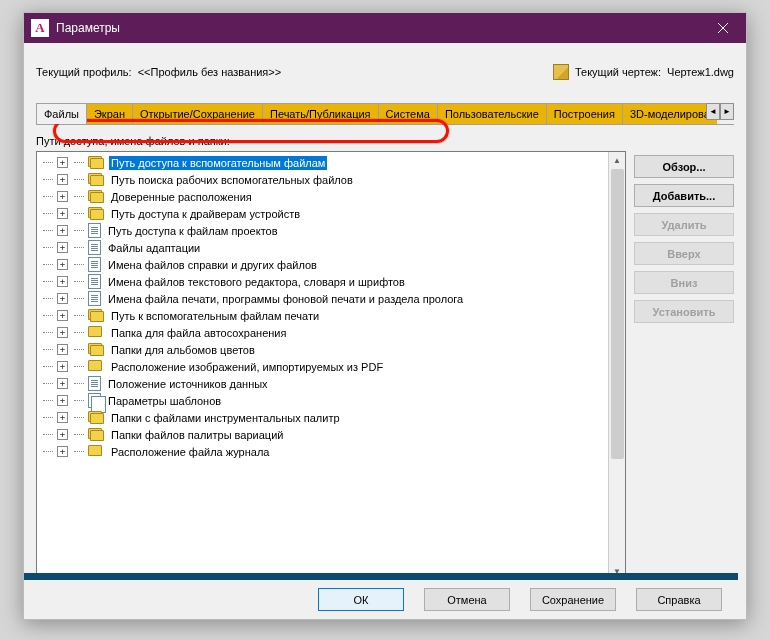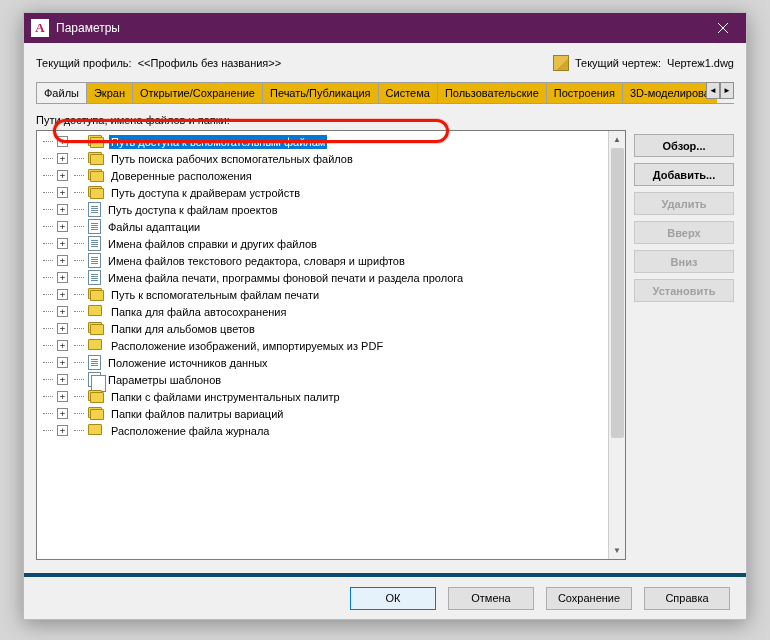--- a/index.html
+++ b/index.html
@@ -4,27 +4,27 @@
 <style>
   * { box-sizing: border-box; font-family: "Segoe UI", Tahoma, sans-serif; }
   body { margin: 0; background: #d6d6d6; width: 770px; height: 640px; overflow: hidden; }
   .shadow { position: absolute; left: 23px; top: 12px; width: 724px; height: 608px; background: #f0f0f0; border: 1px solid #bbb; box-shadow: 0 4px 20px rgba(0,0,0,0.35); }
   .titlebar { height: 30px; background: #5e1c59; display: flex; align-items: center; color: #fff; font-size: 12px; }
   .appicon { width: 18px; height: 18px; background: #fff; margin: 0 7px; display: flex; align-items: center; justify-content: center; }
   .appicon span { color: #c2185b; font-weight: bold; font-size: 13px; font-family: Georgia, serif; }
   .title-text { flex: 1; }
   .close-btn { width: 46px; height: 30px; display: flex; align-items: center; justify-content: center; cursor: pointer; }
   .close-btn svg { stroke: #fff; stroke-width: 1; }
-  .content { padding: 8px 12px 0 12px; }
+  .content { padding: 17px 12px 0 12px; }
   .profile-row { display: flex; align-items: center; font-size: 11px; height: 24px; gap: 6px; }
   .profile-row .lbl { color: #000; }
   .profile-row .val { color: #000; }
   .profile-row .spacer { flex: 1; }
   .dwg-icon { width: 16px; height: 16px; background: linear-gradient(135deg, #e6c04a 60%, #d4a628 60%); border: 1px solid #998024; position: relative; }
-  .tabstrip { display: flex; border-bottom: 1px solid #a0a0a0; margin-top: 7px; height: 22px; align-items: flex-end; position: relative; }
+  .tabstrip { display: flex; border-bottom: 1px solid #a0a0a0; margin-top: 19px; height: 22px; align-items: flex-end; position: relative; }
   .tab { font-size: 11px; padding: 3px 7px 3px 7px; border: 1px solid #a0a0a0; border-bottom: none; background: #eab308; margin-right: -1px; cursor: pointer; white-space: nowrap; position: relative; top: 1px; line-height: 14px; }
   .tab.active { background: #f0f0f0; z-index: 2; border-bottom: 1px solid #f0f0f0; }
   .tab-scroll { display: flex; position: absolute; right: 0; top: 0; }
   .tab-scroll div { width: 14px; height: 17px; border: 1px solid #8e8e8e; background: #e1e1e1; font-size: 8px; display: flex; align-items: center; justify-content: center; cursor: pointer; }
   .body-area { margin-top: 10px; display: flex; gap: 8px; }
   .left-col { flex: 1; }
   .section-label { font-size: 11px; margin-bottom: 4px; }
   .tree-wrap { border: 1px solid #7a7a7a; background: #fff; height: 430px; display: flex; overflow: hidden; }
   .tree { flex: 1; padding: 2px 0; overflow: hidden; }
   .tree-row { display: flex; align-items: center; height: 17px; font-size: 11px; padding-left: 6px; gap: 2px; cursor: pointer; white-space: nowrap; }
@@ -38,21 +38,21 @@
   .doc-icon::before { content:""; position:absolute; left:2px; top:3px; width:7px; height:1px; background:#6b8aa3; box-shadow:0 2px #6b8aa3, 0 4px #6b8aa3, 0 6px #6b8aa3; }
   .row-label { padding: 1px 2px; }
   .row-label.sel { background: #0078d7; color: #fff; }
   .vscroll { width: 17px; background: #f0f0f0; border-left: 1px solid #cdcdcd; display: flex; flex-direction: column; }
   .vscroll .btn { height: 17px; background: #f0f0f0; display: flex; align-items: center; justify-content: center; color:#606060; font-size:8px; }
   .vscroll .track { flex: 1; background: #f0f0f0; position: relative; }
   .vscroll .thumb { position: absolute; left: 2px; top: 0; width: 13px; height: 290px; background: #cdcdcd; border-radius: 2px; }
   .right-col { width: 100px; display: flex; flex-direction: column; gap: 6px; padding-top: 20px; }
   .wbtn { height: 23px; border: 1px solid #adadad; background: #e1e1e1; font-size: 11px; cursor: pointer; display:flex; align-items:center; justify-content:center;font-weight:bold; }
   .wbtn.disabled { color: #a0a0a0; border-color: #c8c8c8; cursor: default; }
-  .bottom-bar { position: absolute; bottom: 0; left: 0; right: 0; height: 46px; border-top: 4px solid #0c4a6e; background: #f0f0f0; display: flex; align-items: center; justify-content: flex-end; padding-right: 16px; gap: 12px; }
+  .bottom-bar { position: absolute; bottom: 0; left: 0; right: 8px; height: 46px; border-top: 7px solid #0c4a6e; background: #f0f0f0; display: flex; align-items: center; justify-content: flex-end; padding-right: 16px; gap: 20px; }
   .bbtn { width: 86px; height: 23px; border: 1px solid #adadad; background: #e1e1e1; font-size: 11px; cursor:pointer; display:flex; align-items:center; justify-content:center; }
   .bbtn.primary { border: 1px solid #0078d7; background:#e5f1fb; }
   .highlight-ring { position: absolute; border: 3px solid #ef1606; border-radius: 16px; pointer-events: none; box-shadow: 0 0 0 1px rgba(239,22,6,0.2); }
 </style>
 </head>
 <body>
 
 <div class="shadow">
 
   <div class="titlebar">

